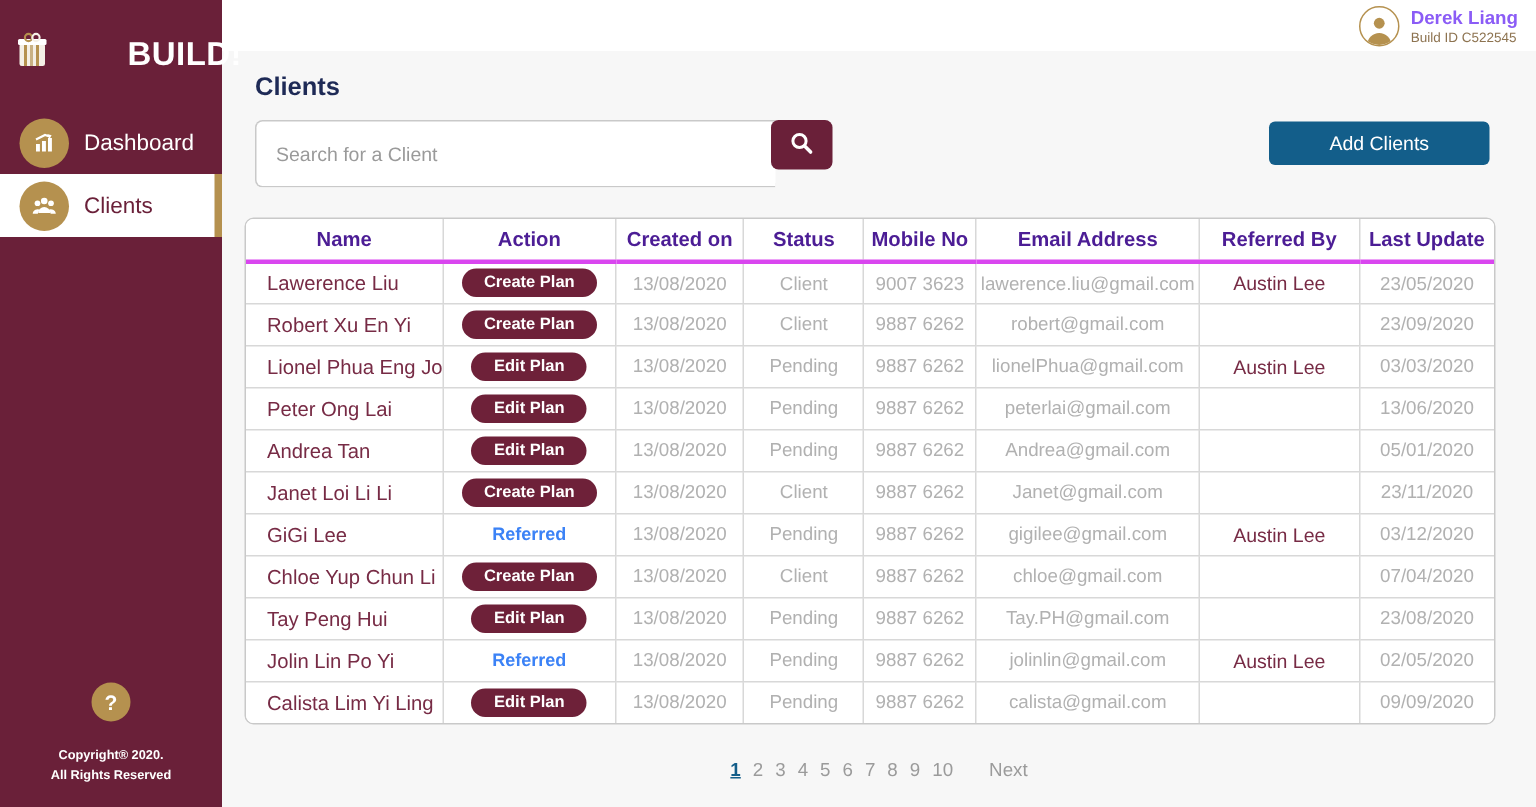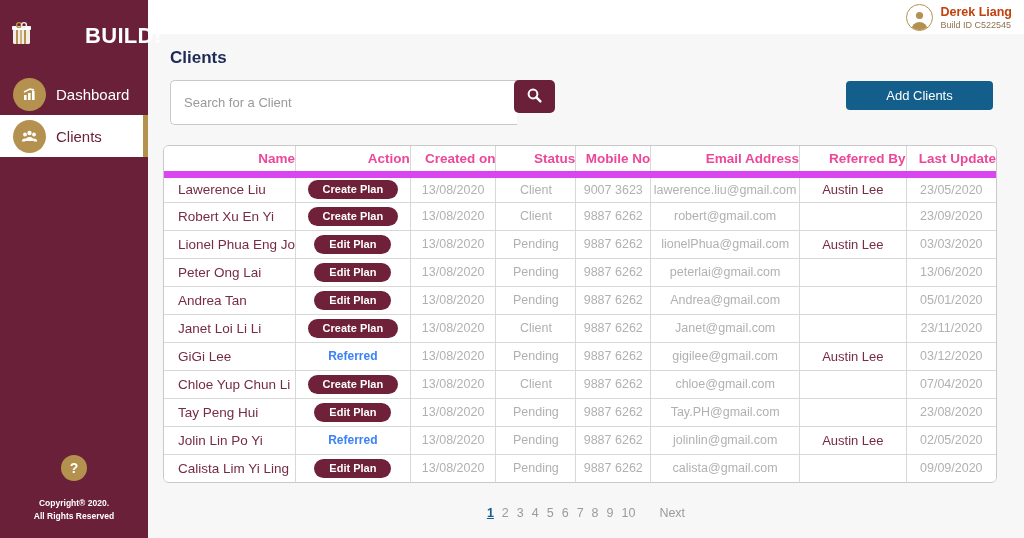--- a/index.html
+++ b/index.html
@@ -18,36 +18,36 @@
   .nav-label { font-size:15px; }
   .sidebar-bottom { position:absolute; bottom:14px; left:0; right:0; text-align:center; color:#fff; }
   .help-circle { width:26px; height:26px; border-radius:50%; background:#b5914f; color:#fff; font-weight:bold; display:inline-flex; align-items:center; justify-content:center; font-size:14px; margin-bottom:16px; cursor:pointer; }
   .copyright { font-size:8.5px; font-weight:bold; line-height:1.6; }
 
   
   .topbar { position:absolute; left:148px; right:0; top:0; height:34px; background:#fff; z-index:2; }
   .user { position:absolute; right:12px; top:4px; display:flex; align-items:center; gap:7px; cursor:pointer; }
   .avatar { width:27px; height:27px; border-radius:50%; border:1px solid #b5914f; background:#fff; display:flex; align-items:flex-end; justify-content:center; overflow:hidden; }
   .user-text { display:flex; flex-direction:column; line-height:1.15; }
-  .user-name { font-size:12.5px; font-weight:bold; color:#c2410c; }
+  .user-name { font-size:12.5px; font-weight:bold; color:#8b5cf6; }
   .user-id { font-size:9px; color:#8d7350; }
 
   
   .main { position:absolute; left:148px; top:34px; right:0; bottom:0; background:#f7f7f7; }
   .page-title { position:absolute; left:22px; top:14px; font-size:17px; font-weight:bold; color:#1e2a56; }
   .search-row { position:absolute; left:22px; top:46px; display:flex; align-items:stretch; }
   .search-input { width:347px; height:45px; border:1px solid #c9c9c9; border-radius:5px 0 0 5px; border-right:none; padding:0 13px; font-size:13px; color:#555; background:#fff; outline:none; font-family:"Liberation Sans", sans-serif; }
   .search-input::placeholder { color:#9a9a9a; }
   .search-btn { width:41px; height:33px; background:#6a2039; border:none; border-radius:5px; margin-left:-3px; display:flex; align-items:center; justify-content:center; cursor:pointer; }
   .add-btn { position:absolute; right:31px; top:47px; width:147px; height:29px; background:#135e8a; color:#fff; border:none; border-radius:4px; font-size:13px; font-family:"Liberation Sans", sans-serif; cursor:pointer; }
 
   
   .table-wrap { position:absolute; left:15px; top:111px; width:834px; background:#fff; border:1px solid #c9c9c9; border-radius:6px; overflow:hidden; }
   table { width:100%; border-collapse:collapse; table-layout:fixed; }
-  th { color:#ec4899; font-weight:600; font-size:13.5px; height:28px; border-bottom:7px solid #d946ef; border-right:1px solid #d8d8d8; background:#fff;text-align:right; }
+  th { color:#4c1d95; font-weight:600; font-size:13.5px; height:28px; border-bottom:3px solid #d946ef; border-right:1px solid #d8d8d8; background:#fff; }
   th:last-child { border-right:none; }
   td { height:28px; text-align:center; border-bottom:1px solid #d8d8d8; border-right:1px solid #d8d8d8; color:#b1b1b1; font-size:12.5px; background:#fff; white-space:nowrap; overflow:hidden; }
   td:last-child { border-right:none; }
   tr:last-child td { border-bottom:none; }
   td.cell-name { text-align:left; padding-left:14px; color:#772b45; font-size:13.5px; }
   td.cell-referred { color:#772b45; font-size:13px; }
   .pill { display:inline-block; background:#6e2139; color:#fff; border-radius:11px; padding:3px 15px 4px; font-size:11px; font-weight:bold; cursor:pointer; }
   .referred-text { color:#3b82f6; font-weight:bold; font-size:12px; cursor:pointer; }
 
   

